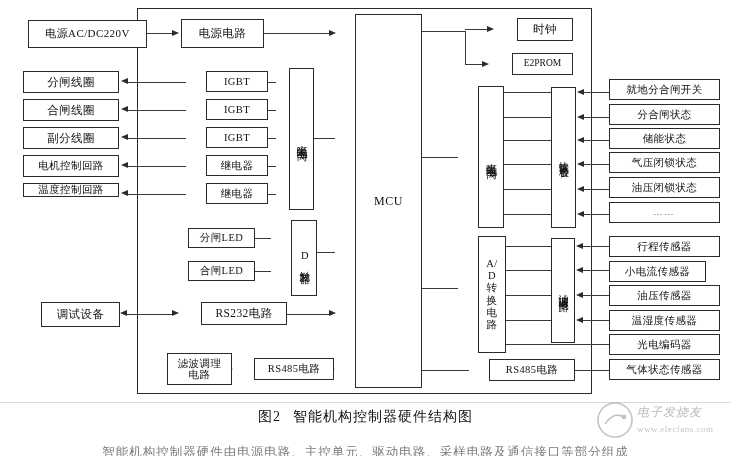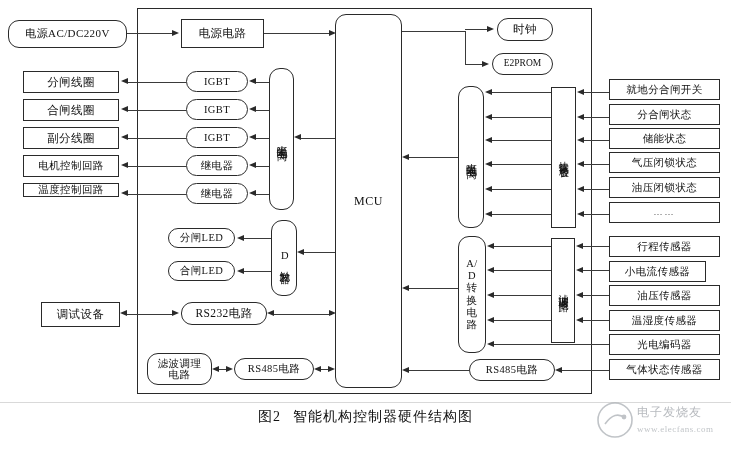--- a/index.html
+++ b/index.html
@@ -23,21 +23,21 @@
     display:flex;
     align-items:center;
     justify-content:center;
     text-align:center;
     line-height:1.05;
     font-size:11.5px;
     letter-spacing:0.4px;
     color:#111;
     z-index:6;
   }
-  .node.rounded{border-radius:11px;}
+  .node.rounded{border-radius:0;margin-left:20px;}
   .node.vert{
     writing-mode:vertical-rl;
     text-orientation:upright;
     letter-spacing:1.5px;
     line-height:1.0;
   }
   .node.lat{ 
     flex-direction:column;
     letter-spacing:0.5px;
   }
@@ -114,20 +114,21 @@
     width:130px;
     height:52px;
     z-index:9;
     opacity:.62;
   }
   .wm .wm-txt{
     position:absolute;
     left:42px;top:6px;
     font-size:12px;
     color:#8a8f96;
+    font-style:italic;
     letter-spacing:1px;
     white-space:nowrap;
   }
   .wm .wm-url{
     position:absolute;
     left:42px;top:26px;
     font-size:9px;
     color:#9aa0a6;
     letter-spacing:0.5px;
     white-space:nowrap;
@@ -402,20 +403,21 @@
   <div class="ar left" style="left:555px;top:366.5px;"></div>
   <div class="ln h" style="left:409px;top:370px;width:60px;"></div>
   <div class="ar left" style="left:402px;top:366.5px;"></div>
 
   <div class="toprule"></div>
 
   <div class="caption">
     <span class="cap-num">图2</span><span>智能机构控制器硬件结构图</span>
   </div>
 
+  <div class="bottomtext">智能机构控制器硬件由电源电路、主控单元、驱动电路、采样电路及通信接口等部分组成</div>
 
   <div class="wm">
     <svg width="40" height="40" viewBox="0 0 40 40">
       <circle cx="20" cy="20" r="17" fill="none" stroke="#9aa0a6" stroke-width="1.6"></circle>
       <path d="M10 24 Q20 10 30 18" fill="none" stroke="#9aa0a6" stroke-width="1.6"></path>
       <circle cx="29" cy="17" r="2.4" fill="#9aa0a6"></circle>
     </svg>
     <div class="wm-txt">电子发烧友</div>
     <div class="wm-url">www.elecfans.com</div>
   </div>

